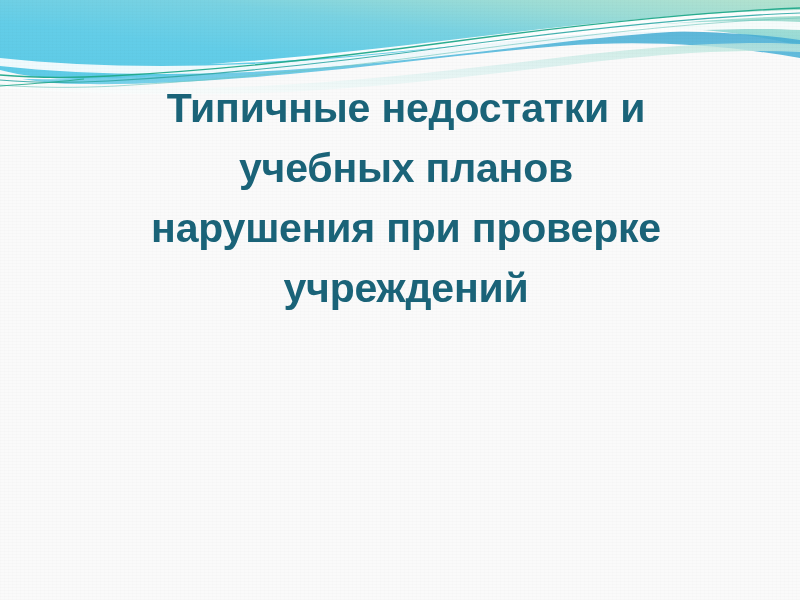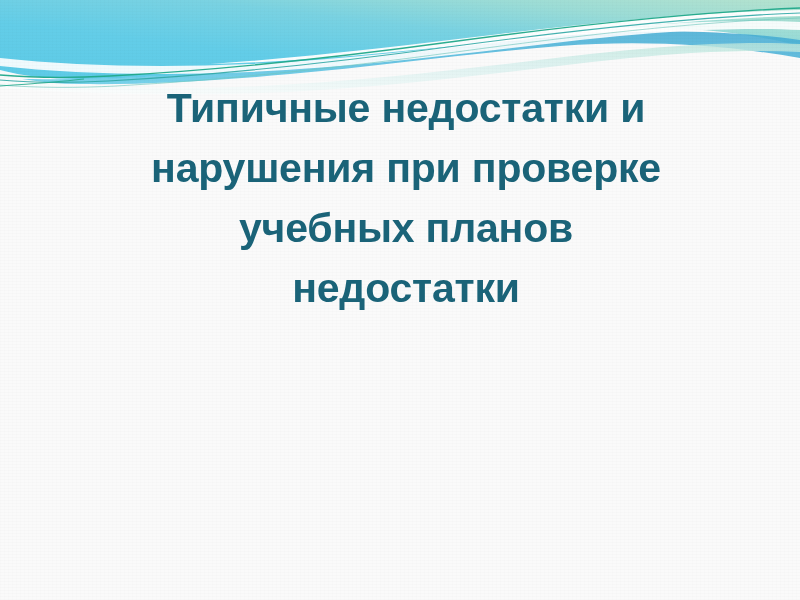--- a/index.html
+++ b/index.html
@@ -157,19 +157,19 @@
                C694,22 574,36 456,52
                C346,67 226,80 116,86
                C78,88 38,88 0,85" fill="none" stroke="#6fc8bd" stroke-width="0.9" opacity="0.7"></path>
 
       <path d="M0,86 C30,84 58,82 84,79" fill="none" stroke="#23a98c" stroke-width="1.2" opacity="0.85"></path>
     </svg>
   </div>
 
   <div id="title-block">
     <span class="title-line">Типичные недостатки и</span>
+    <span class="title-line">учебных планов</span>
     <span class="title-line">нарушения при проверке</span>
-    <span class="title-line">учебных планов</span>
-    <span class="title-line">недостатки</span>
+    <span class="title-line">учреждений</span>
   </div>
 
   <div id="slide-texture"></div>
 </div>
 
 </body></html>

